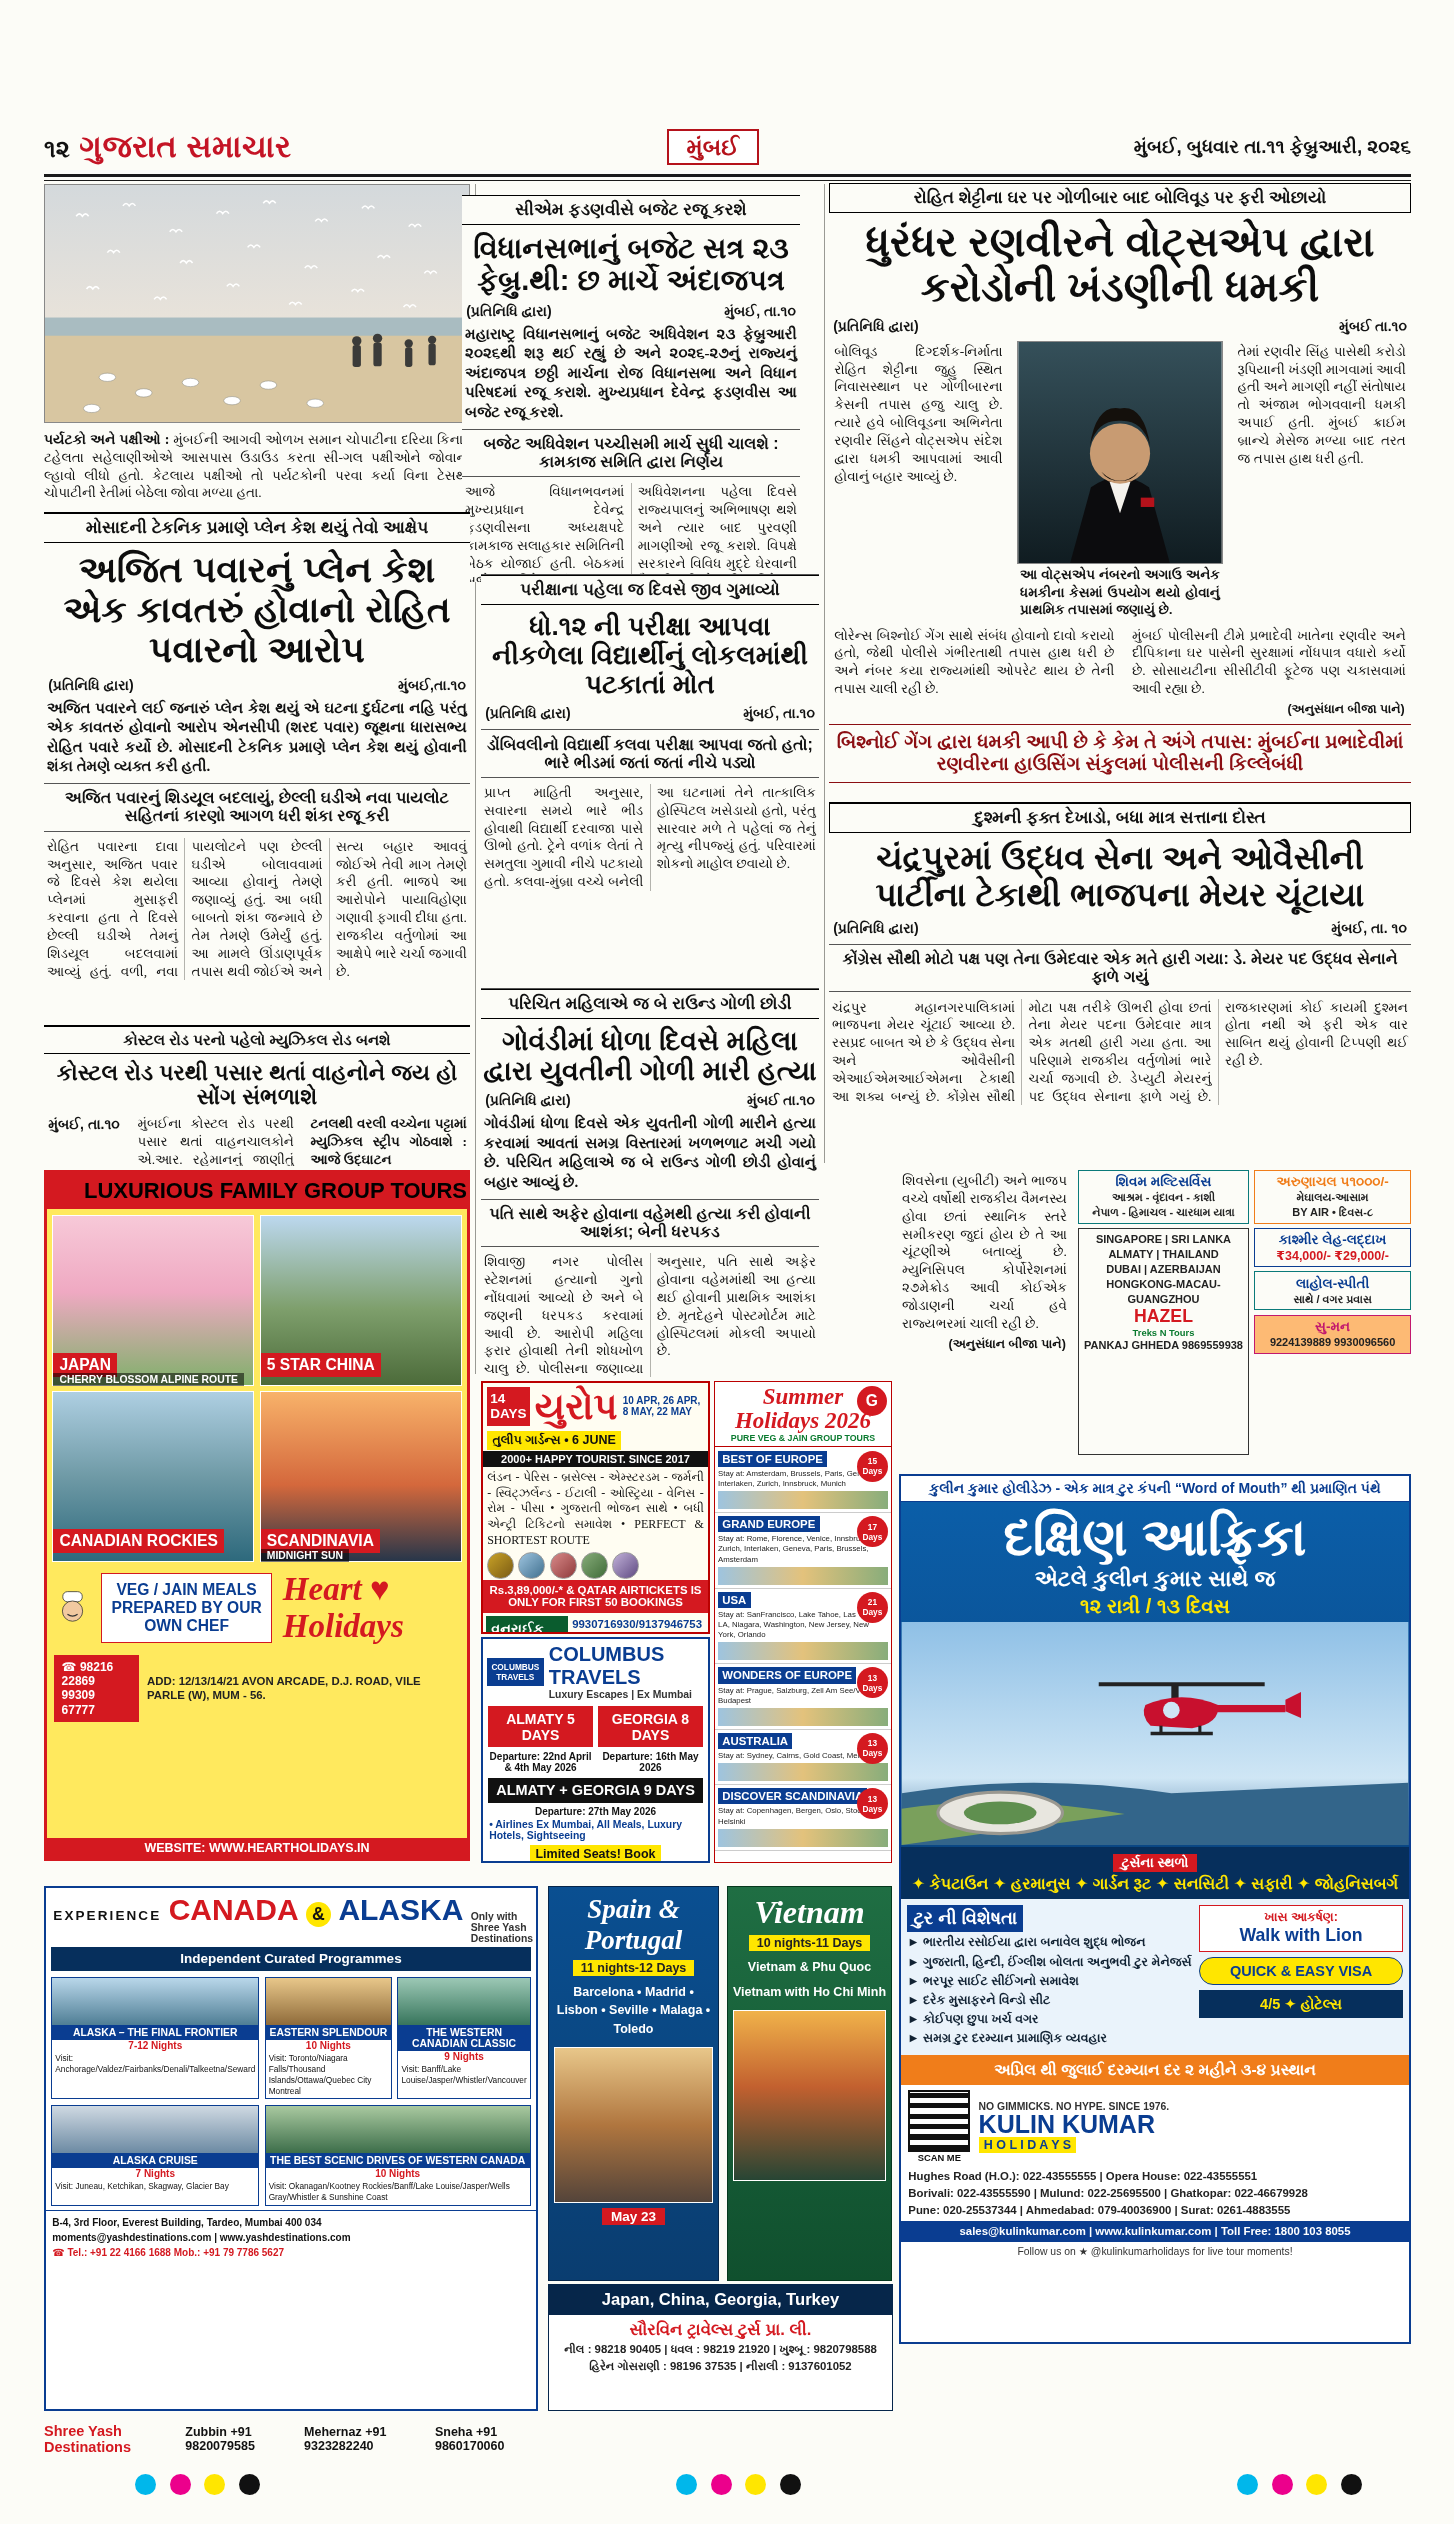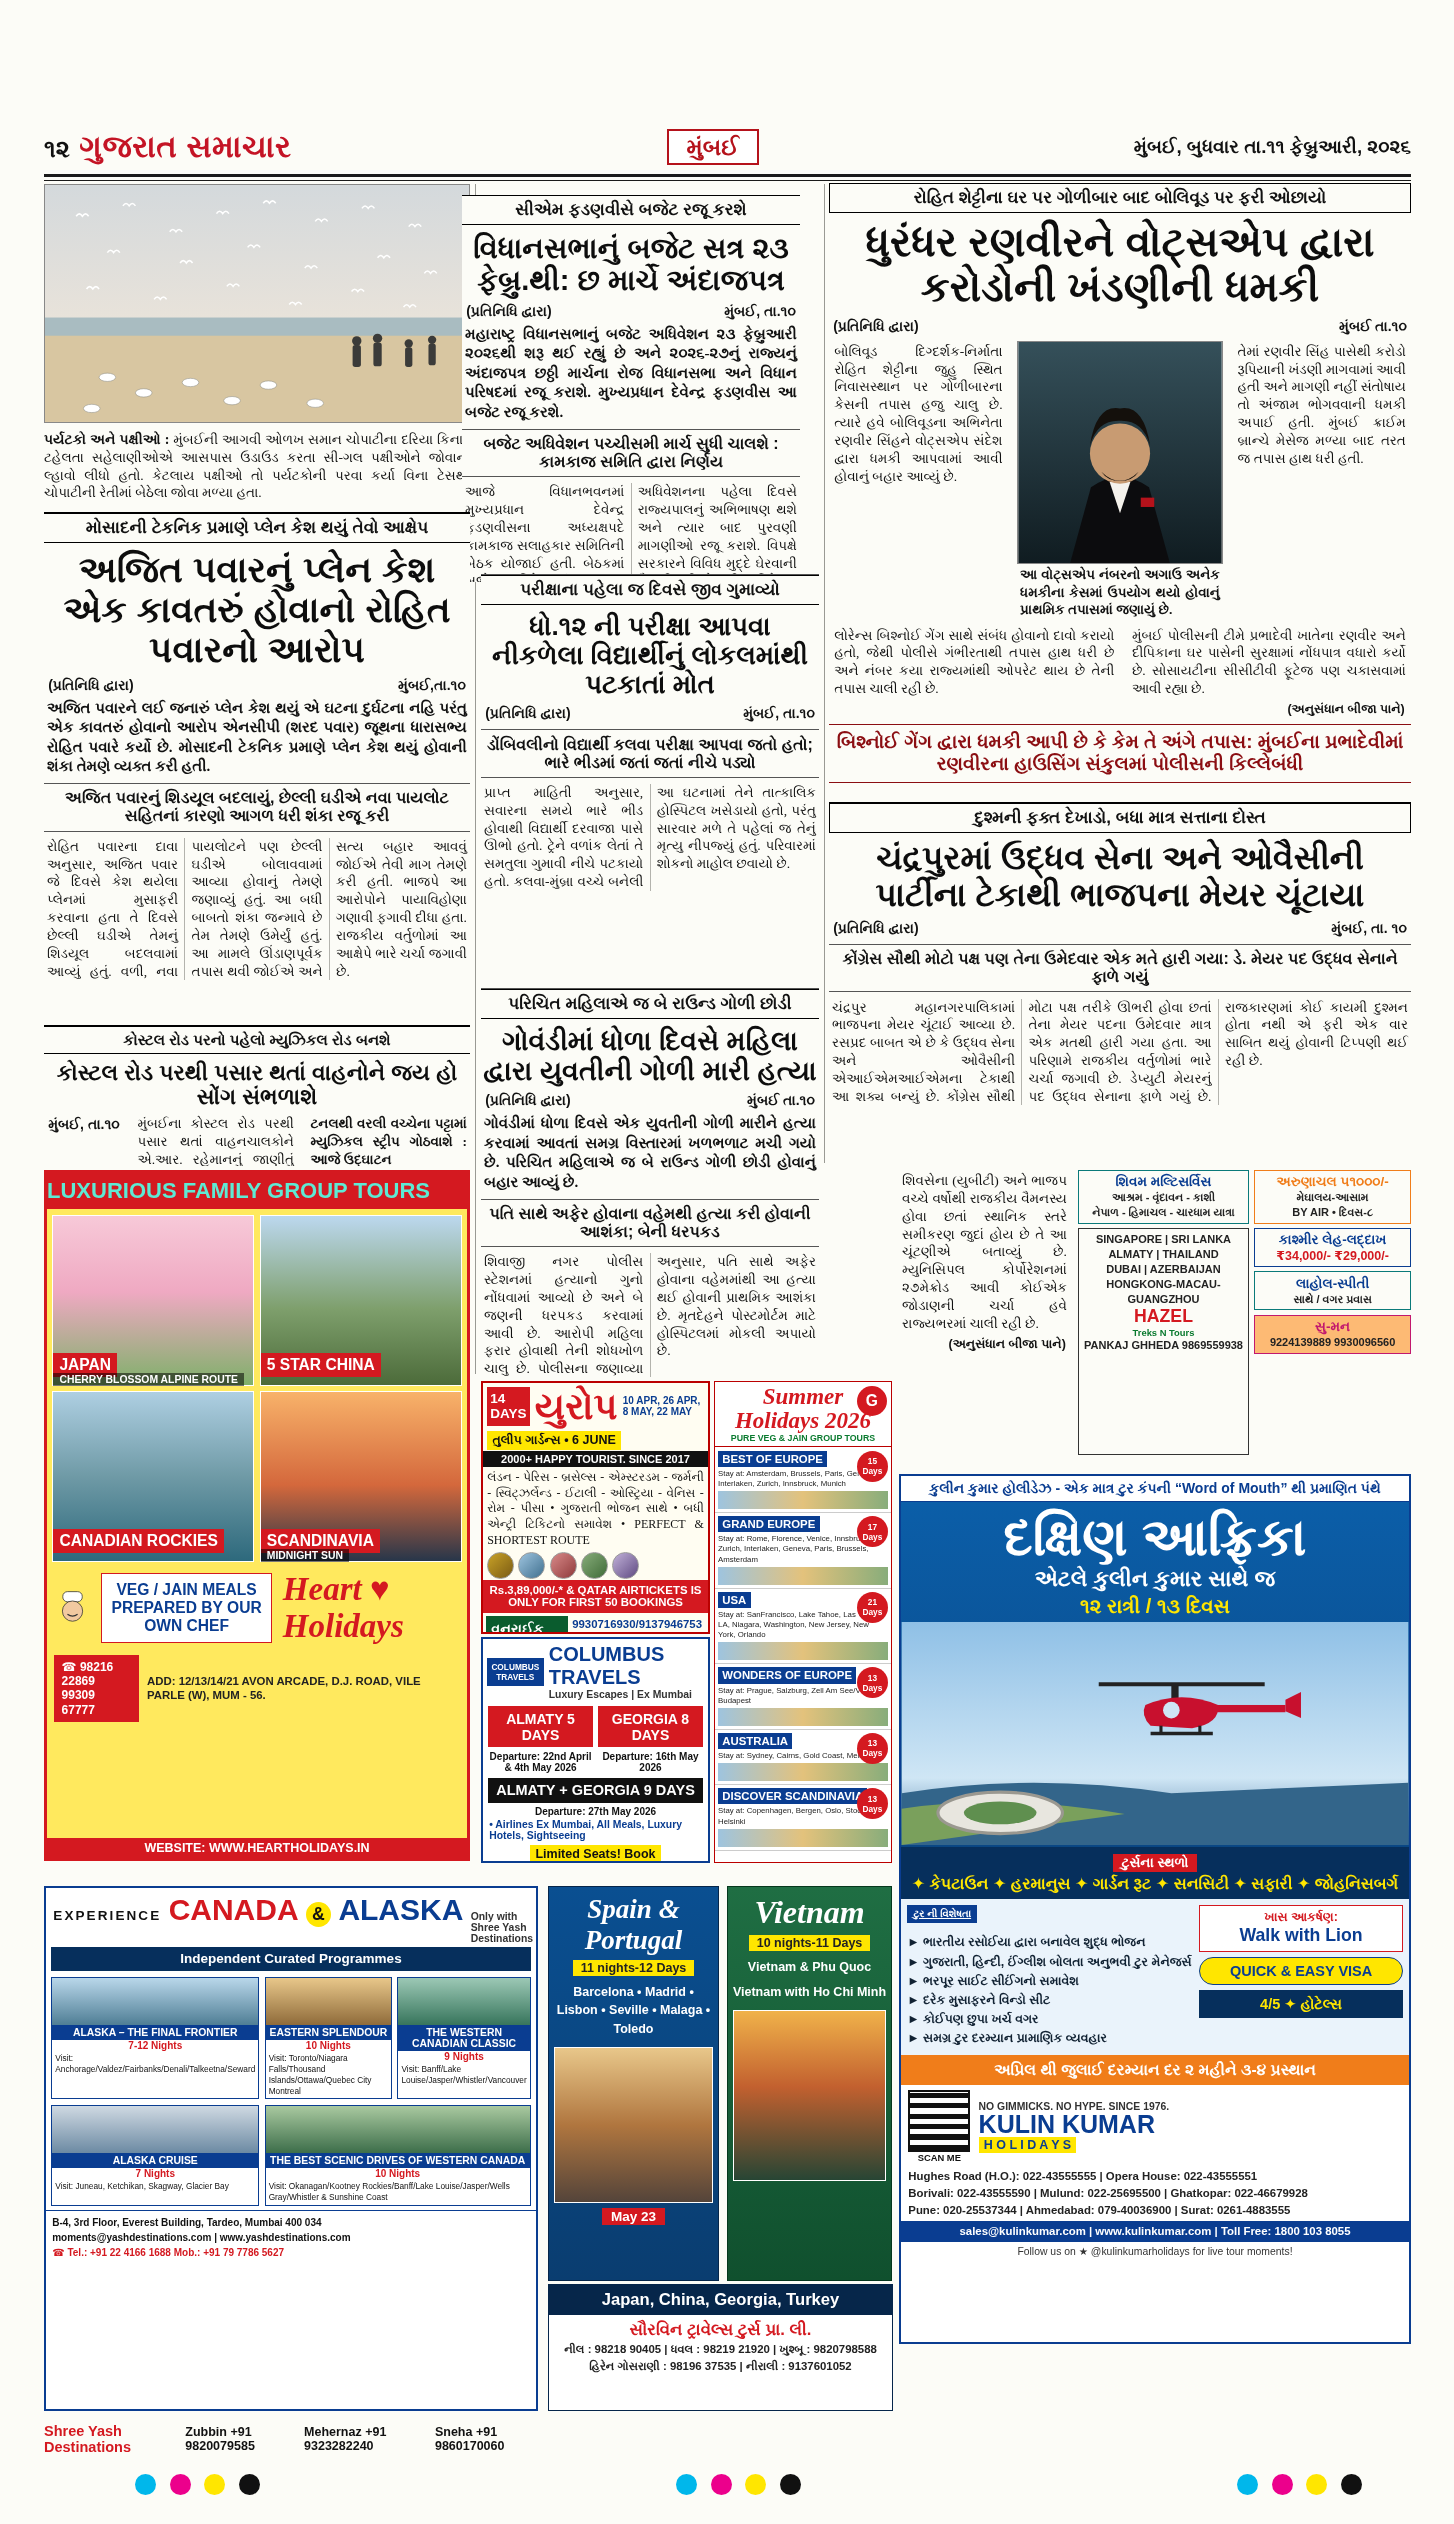--- a/index.html
+++ b/index.html
@@ -32,21 +32,21 @@
   .continued { text-align:right; font-weight:bold; font-size:12.5px; padding:2.1px 4.2px; }
   .strap { border-top:1.6px solid #8b0e12; border-bottom:1.6px solid #8b0e12; color:#8b0e12; font-weight:bold; font-size:19px; text-align:center; padding:6.2px 4.2px; margin-top:5.2px; }
   .caption { font-size:13.5px; line-height:1.3; text-align:justify; padding-top:4.2px; }
   .caption b { font-size:14px; }
 
   
   .photoframe { border:1px solid #888; }
 
   
   #ad-heart { left:44px; top:1170px; width:426px; height:691px; border:3.1px solid #d41920; background:#ffe95e; }
-  .heart-banner { background:#d41920; color:#5eead4; font-weight:bold; font-size:22px; text-align:left; padding:5.2px 0; }
+  .heart-banner { background:#d41920; color:#000000; font-weight:bold; font-size:22px; text-align:right; padding:5.2px 0; }
   .heart-tiles { display:grid; grid-template-columns:1fr 1fr; gap:5.2px; padding:5.2px; }
   .tile { height:171px; position:relative; border:1px solid #fff; }
   .tile-label { position:absolute; left:0; bottom:7.3px; background:#d41920; color:#fff; font-weight:bold; font-size:15.6px; padding:3.1px 6.2px; max-width:92%; }
   .tile-sub { position:absolute; left:0; bottom:-1px; font-size:10.4px; font-weight:bold; color:#fff; background:#00000088; padding:1px 6.2px; }
   .t-japan { background:linear-gradient(180deg,#f7c9d8 0%,#efa9c2 45%,#7fb06a 100%); }
   .t-china { background:linear-gradient(180deg,#bcd8ef 0%,#7e9f6c 55%,#4c6b3a 100%); }
   .t-rockies { background:linear-gradient(180deg,#aecfe2 0%,#6f9aa6 50%,#2d697c 100%); }
   .t-scandi { background:linear-gradient(180deg,#f8b26a 0%,#d4683c 55%,#27364a 100%); }
   .heart-mid { display:flex; align-items:center; gap:11px; padding:4.2px 8.3px; }
   .meals-box { background:#fff; border:1.6px solid #d41920; font-weight:bold; font-size:15.6px; color:#0a3d91; padding:7.3px; width:223px; text-align:center; }
@@ -102,21 +102,21 @@
   #ad-kulin { left:899px; top:1474px; width:512px; height:870px; border:2.1px solid #0a3d91; background:#fff; }
   .ku-strip { color:#0a3d91; font-weight:bold; font-size:14px; text-align:center; padding:4.2px 2.1px; border-bottom:1.6px solid #0a3d91; }
   .ku-hero { background:linear-gradient(180deg,#0b5ea8 0%,#0a4f91 60%,#0a437d 100%); color:#fff; text-align:center; padding:7.3px 0 0; }
   .ku-title { font-size:52px; font-weight:bold; line-height:1.05; }
   .ku-sub { font-size:22px; font-weight:bold; padding-top:2.1px; }
   .ku-dur { color:#ffe600; font-size:20px; font-weight:bold; padding:3.1px 0; }
   .ku-places { background:#062f5c; color:#ffe600; font-weight:bold; font-size:16px; text-align:center; padding:6.2px 2.1px; }
   .ku-places-label { background:#d41920; color:#fff; display:inline-block; font-size:13.5px; padding:1px 8.3px; margin-bottom:2.1px; }
   .ku-mid { display:flex; gap:7.3px; padding:6.2px; background:#eaf3fb; }
   .ku-feat { flex:1.4; }
-  .ku-feat-h { background:#0a3d91; color:#fff; font-weight:bold; font-size:10px; padding:3.1px 6.2px; display:inline-block; margin-bottom:10px;text-decoration:underline; }
+  .ku-feat-h { background:#0a3d91; color:#fff; font-weight:bold; font-size:18px; padding:3.1px 6.2px; display:inline-block; margin-bottom:1px; }
   .ku-feat li { list-style:none; font-size:12.5px; font-weight:bold; color:#123; padding:2.1px 0; }
   .ku-side { flex:1; display:flex; flex-direction:column; gap:5.2px; }
   .ku-attr { background:#fff; border:1.6px solid #d41920; text-align:center; padding:4.2px; }
   .ku-attr-label { color:#d41920; font-weight:bold; font-size:12.5px; }
   .ku-attr-val { color:#0a3d91; font-weight:bold; font-size:17.7px; }
   .ku-visa { background:#ffe600; color:#0a3d91; font-weight:bold; font-size:14.5px; text-align:center; padding:5.2px; border-radius:21px; border:1.6px solid #0a3d91; }
   .ku-hotels { background:#062f5c; color:#ffe600; font-weight:bold; font-size:14.5px; text-align:center; padding:5.2px; }
   .ku-dep { background:#f07d1a; color:#fff; font-weight:bold; font-size:15.6px; text-align:center; padding:6.2px; }
   .ku-bottom { padding:5.2px 7.3px; display:flex; gap:8.3px; align-items:center; }
   .qr { width:62px; height:62px; background:

